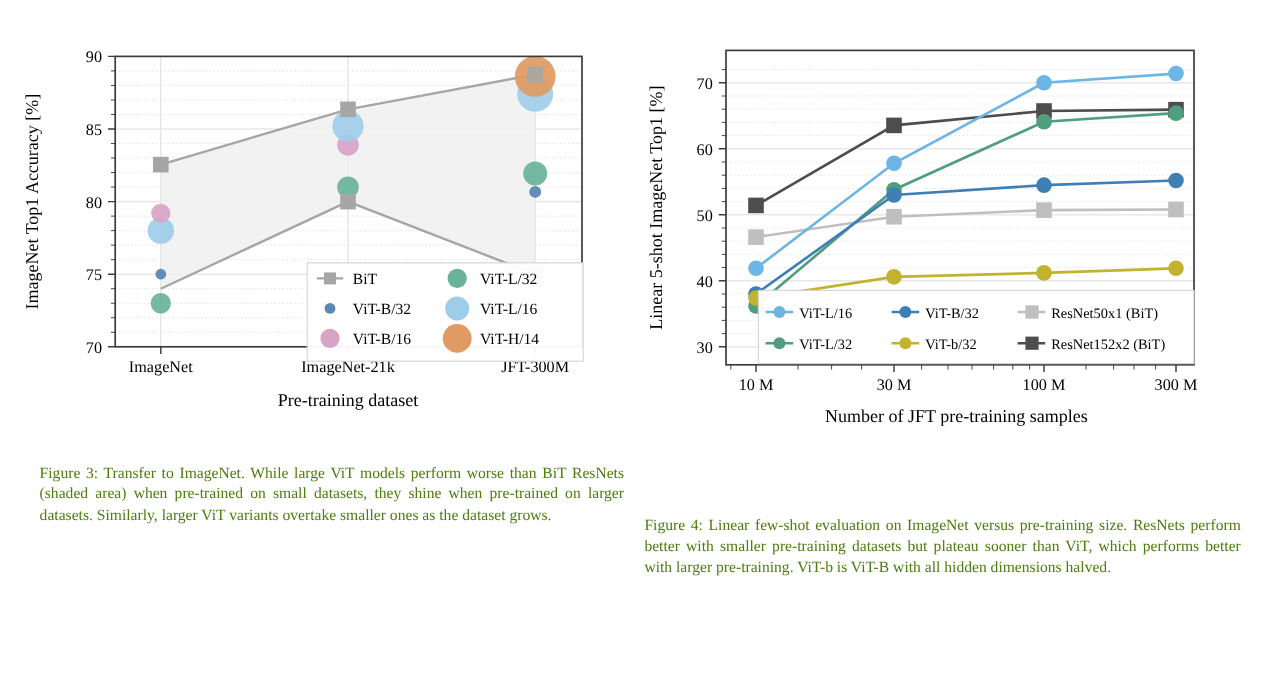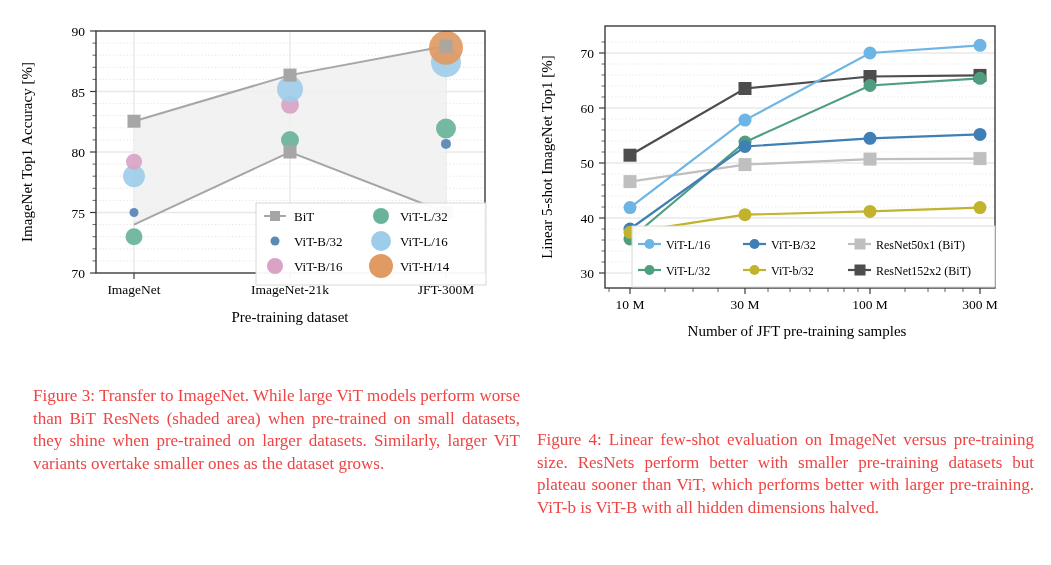--- a/index.html
+++ b/index.html
@@ -4,21 +4,21 @@
 <style>
   html,body{margin:0;padding:0;}
   body{
     width:1051px;height:565px;background:#ffffff;
     font-family:"Liberation Serif", serif;
     color:#000;overflow:hidden;
   }
   .page{position:relative;width:1051px;height:565px;}
 
   
-  .figwrap{position:absolute;top:0;height:350px;}
+  .figwrap{position:absolute;top:16px;height:350px;}
   #fig3{left:0;width:525px;}
   #fig4{left:525px;width:526px;}
 
   svg{display:block;}
 
   .axis-label{
     font-family:"Liberation Serif", serif;
     font-size:15px;fill:#000;
   }
   .tick-label{
@@ -28,23 +28,23 @@
   .legend-label{
     font-family:"Liberation Serif", serif;
     font-size:13px;fill:#000;
   }
   .legend-label.small{font-size:12px;}
 
   
   .caption{
     position:absolute;top:385px;
     font-family:"Liberation Serif", serif;
-    font-size:17px;line-height:1.33;
+    font-size:13px;line-height:1.33;
     text-align:justify;
-    color:#ef4444;
+    color:#4d7c0f;
     hyphens:none;
   }
   #cap3{left:33px;width:487px;}
   #cap4{left:537px;width:497px;margin-top:44px;}
 </style>
 </head>
 <body>
 
 <div class="page">
 

